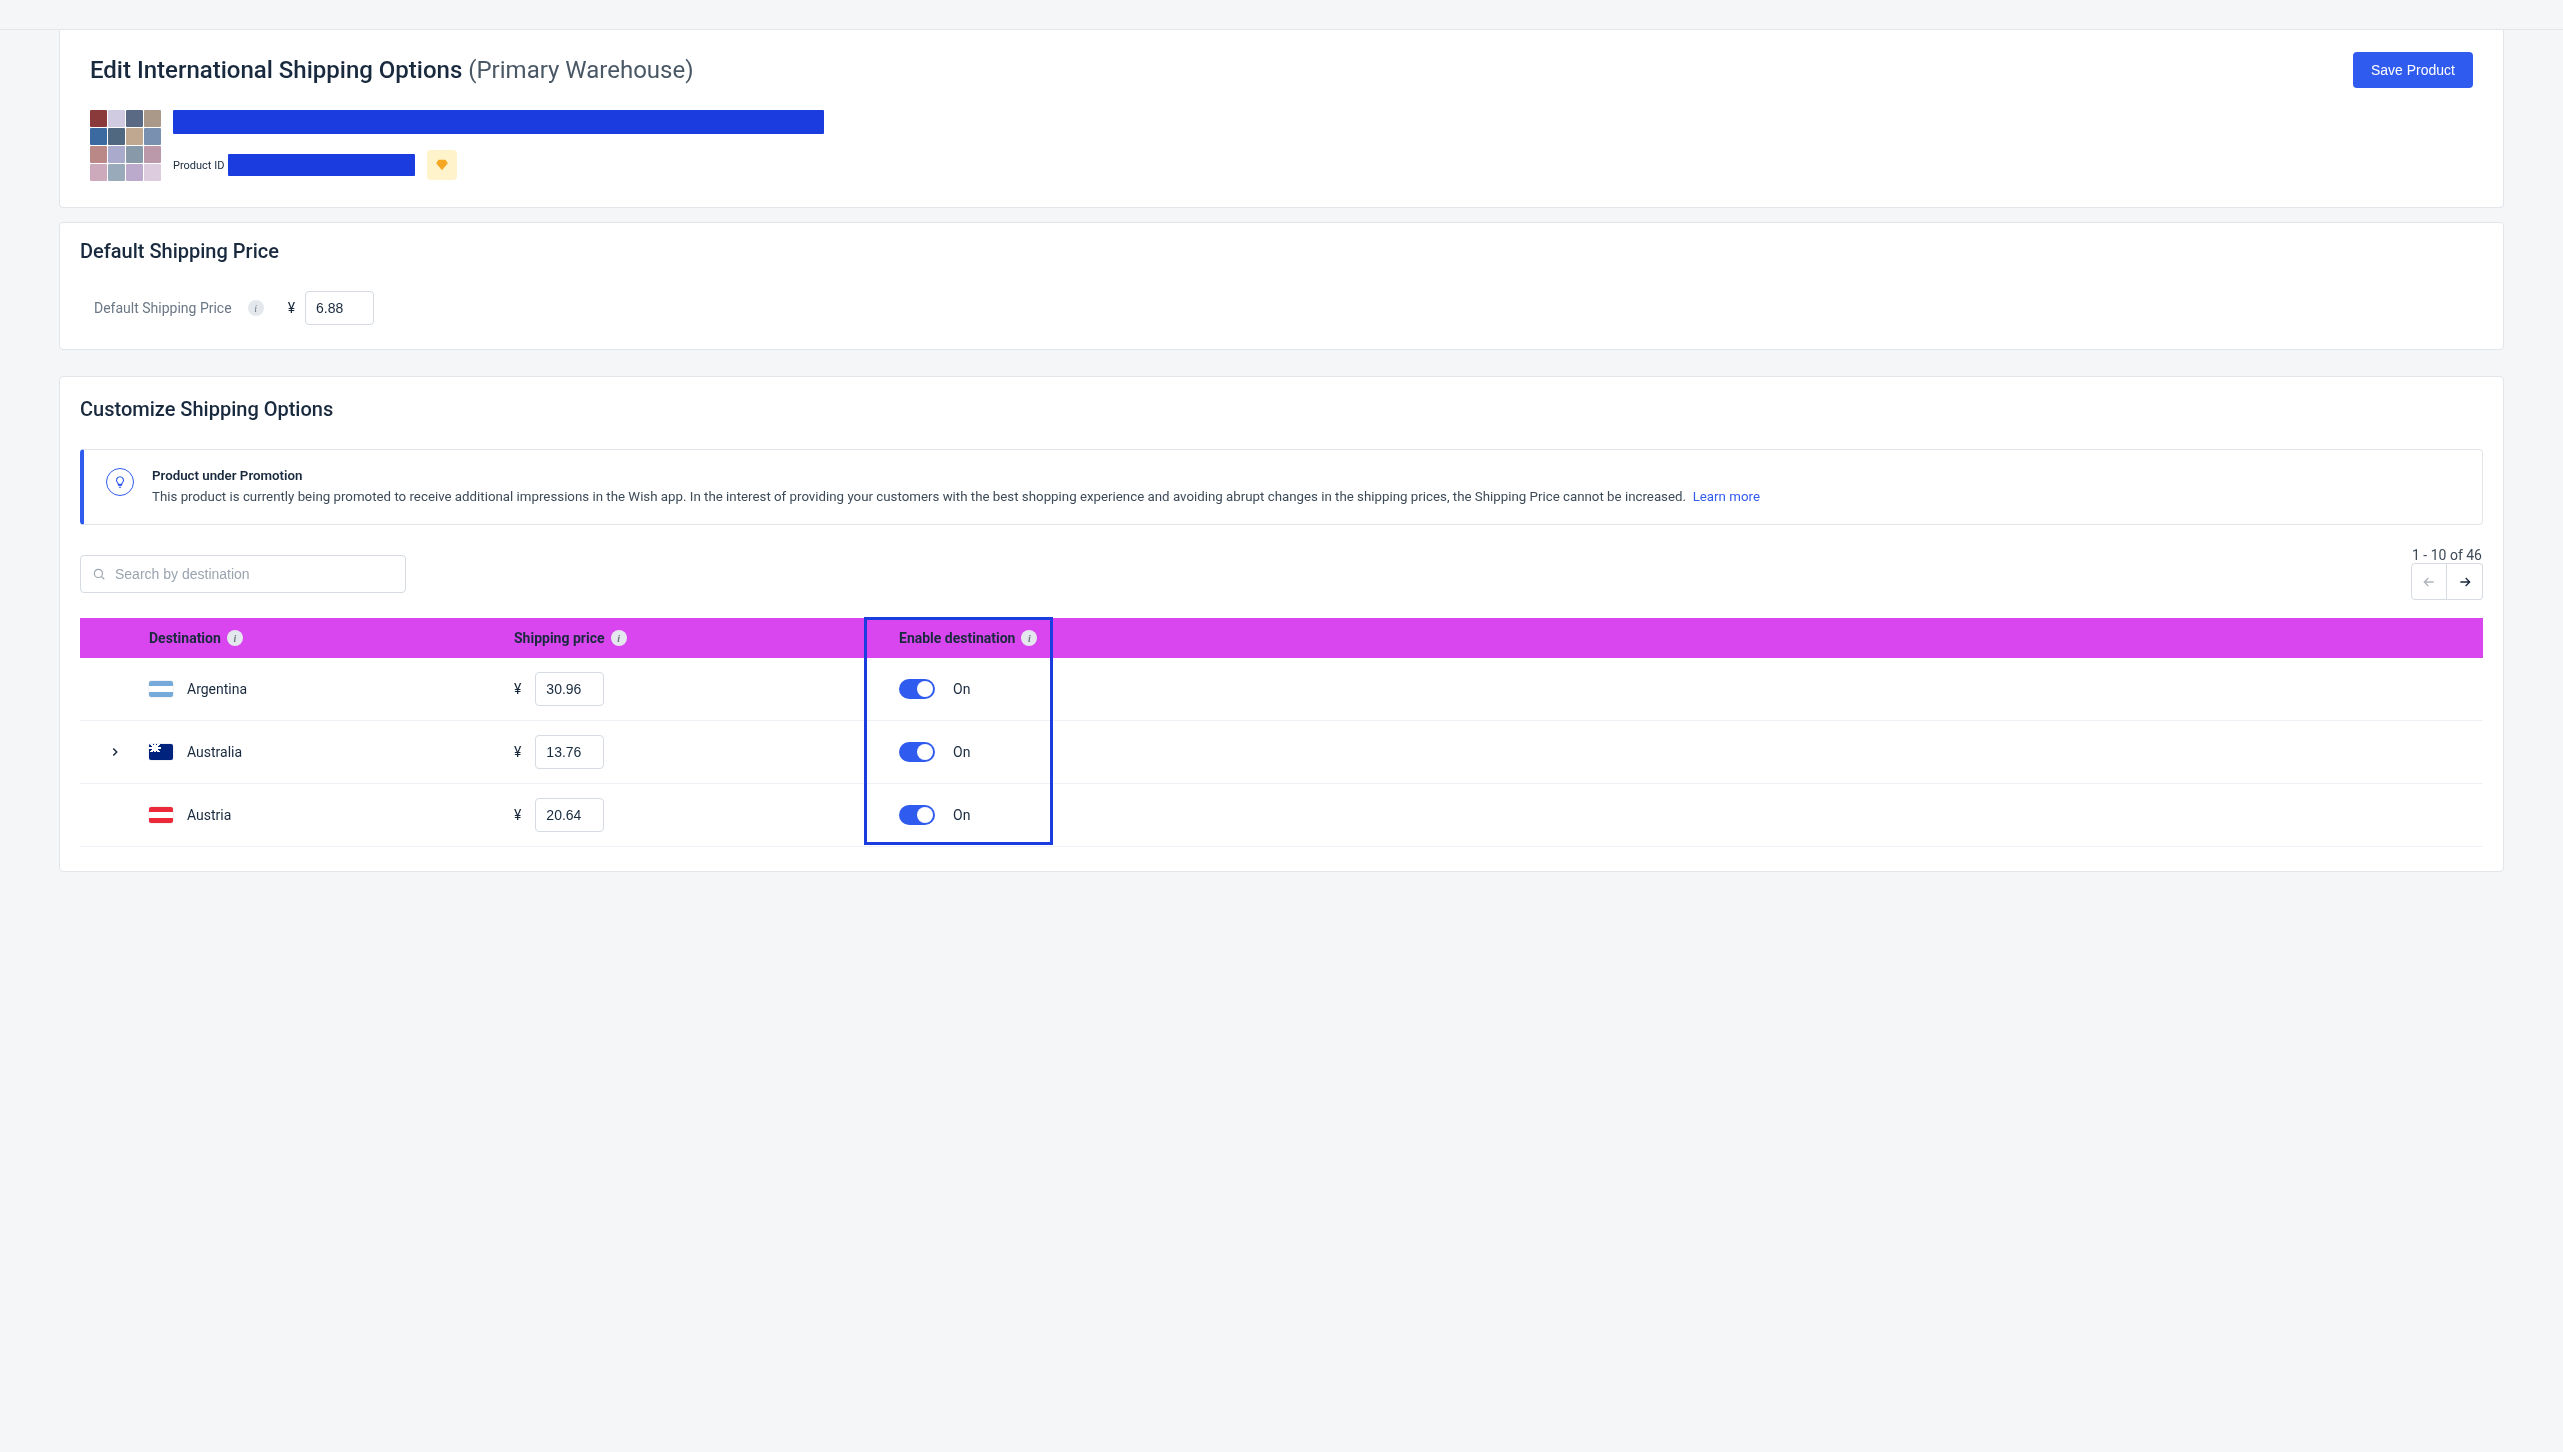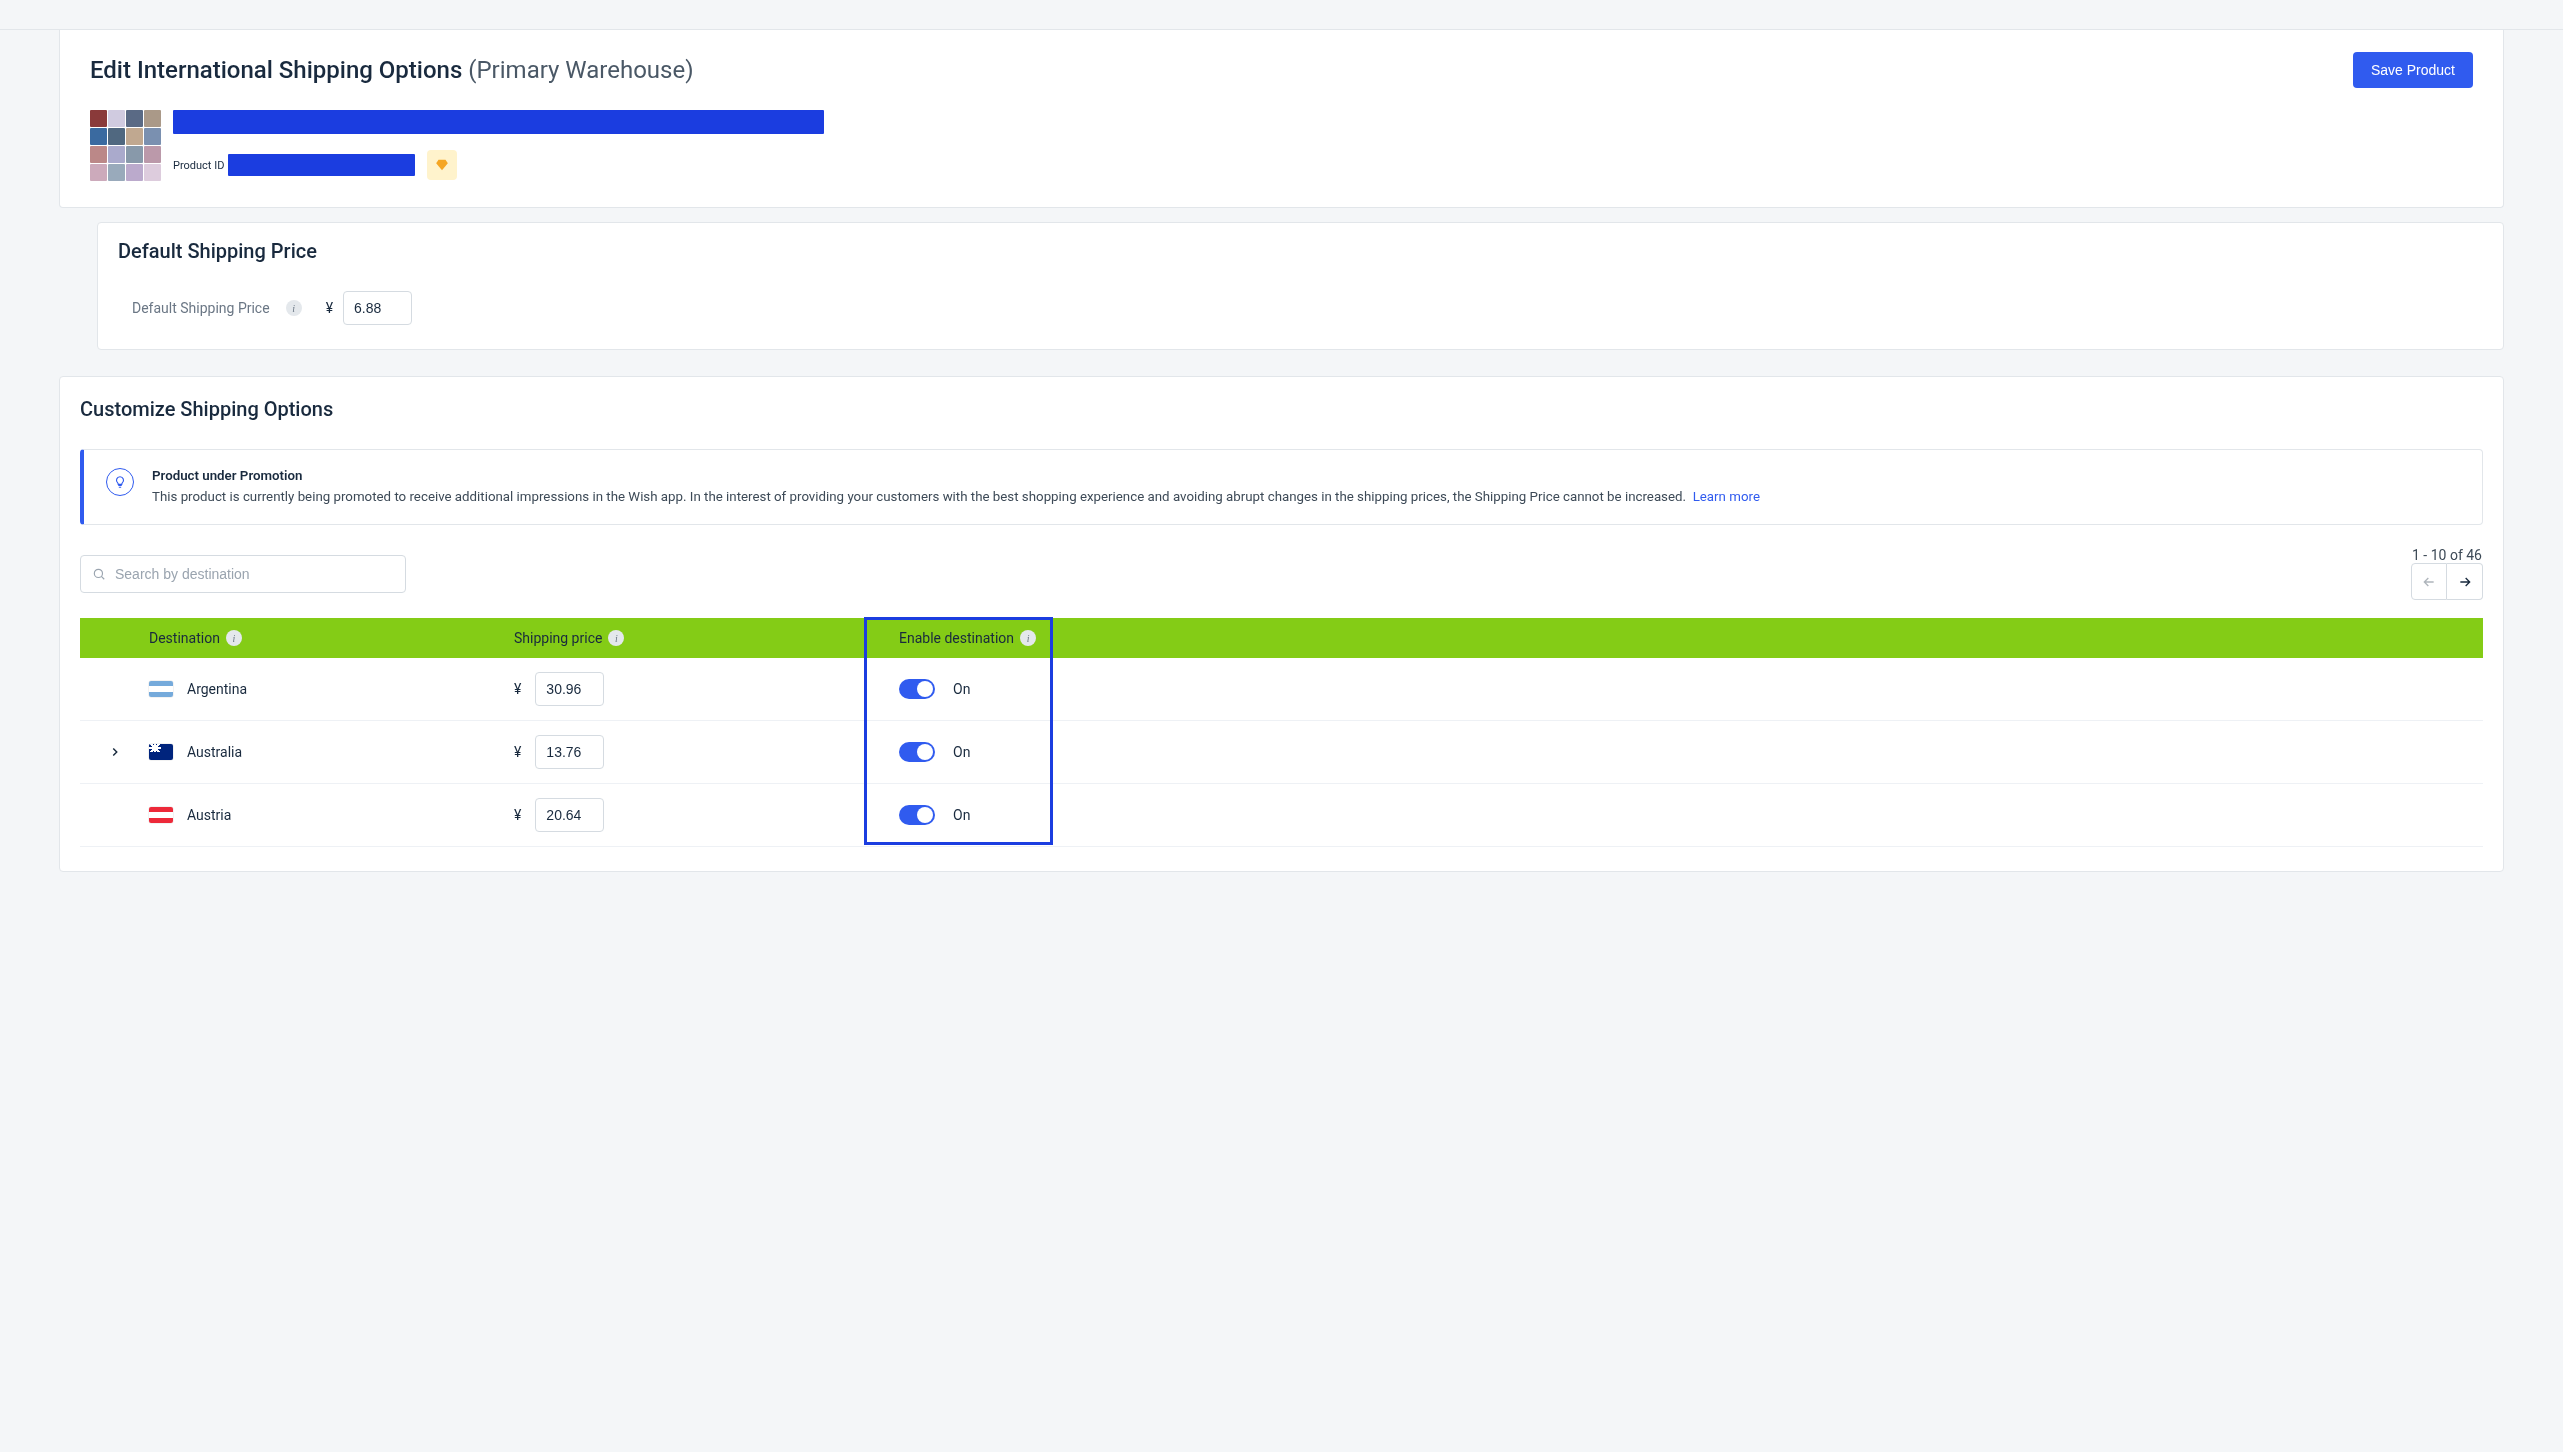--- a/index.html
+++ b/index.html
@@ -208,26 +208,26 @@
     width: 36px; height: 37px;
     border: 1px solid #d5dbe1;
     background: #fff;
     display: flex; align-items: center; justify-content: center;
     cursor: pointer;
   }
   .pager-btn:first-child { border-radius: 4px 0 0 4px; }
   .pager-btn:last-child { border-radius: 0 4px 4px 0; border-left: none; }
   .pager-btn.disabled svg { opacity: 0.35; }
   .thead {
-    background: #84cc16;
+    background: #d946ef;
     display: grid;
     grid-template-columns: 69px 365px 355px 1fr;
     align-items: center;
     padding: 12px 0;
-    font-weight: 400;
+    font-weight: 700;
     font-size: 14px;
     color: #192a3e;
   }
   .th { display:flex; align-items:center; }
   .trow {
     display: grid;
     grid-template-columns: 69px 365px 355px 1fr;
     align-items: center;
     padding: 14px 0;
     border-bottom: 1px solid #eef1f5;
@@ -311,21 +311,21 @@
           <span class="diamond-badge">
             <svg width="14" height="14" viewBox="0 0 24 24">
                 <path fill="#f5a623" d="M6 3h12l4 6-10 12L2 9z"></path>
               </svg>
           </span>
         </div>
       </div>
     </div>
   </div>
 
-  <div class="card" style="padding-top:16px;margin-left:38px;">
+  <div class="card" style="padding-top:16px;">
     <div class="section-title">Default Shipping Price</div>
     <div class="default-price-row">
       <span class="muted-label">Default Shipping Price</span>
       <span class="info-icon">i</span>
       <span class="currency">¥</span>
       <input class="text-input" value="6.88" style="">
     </div>
   </div>
 
   <div class="card">

